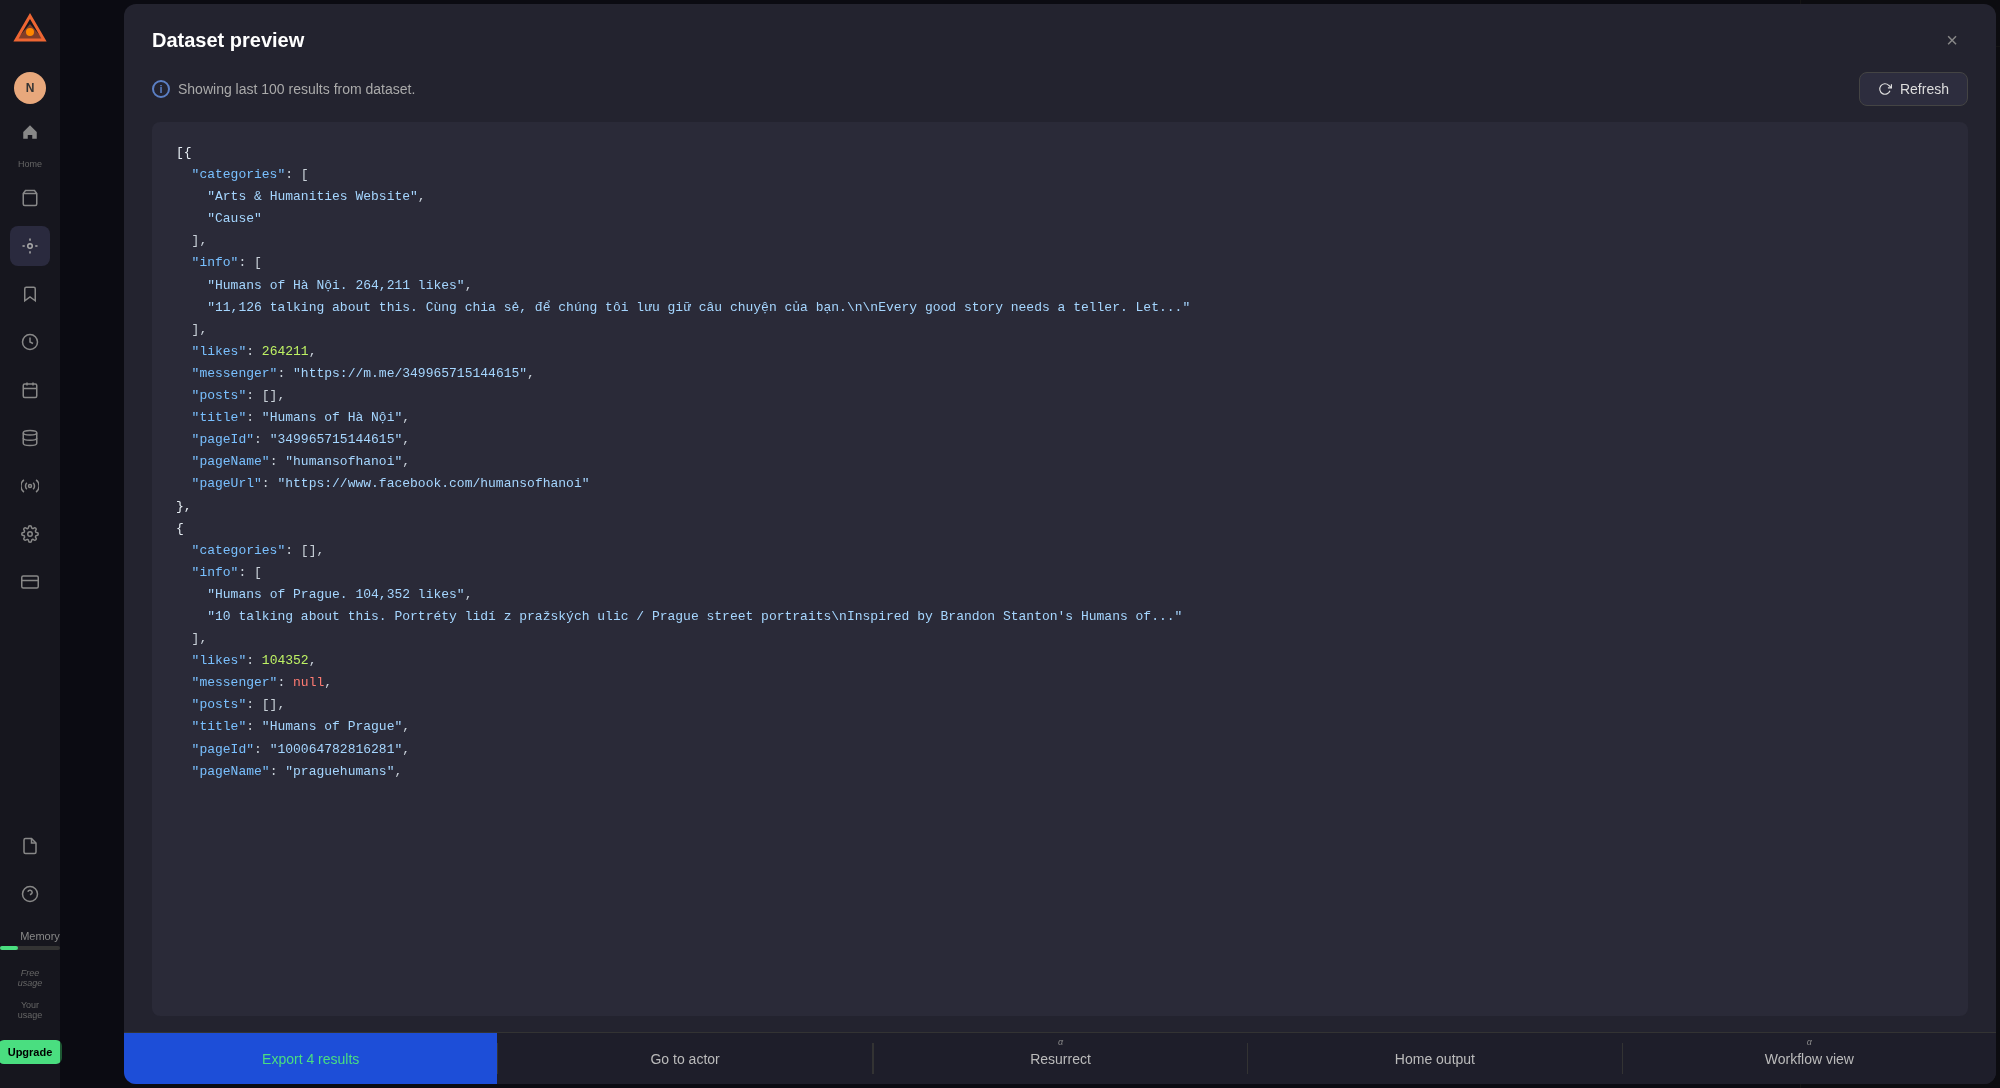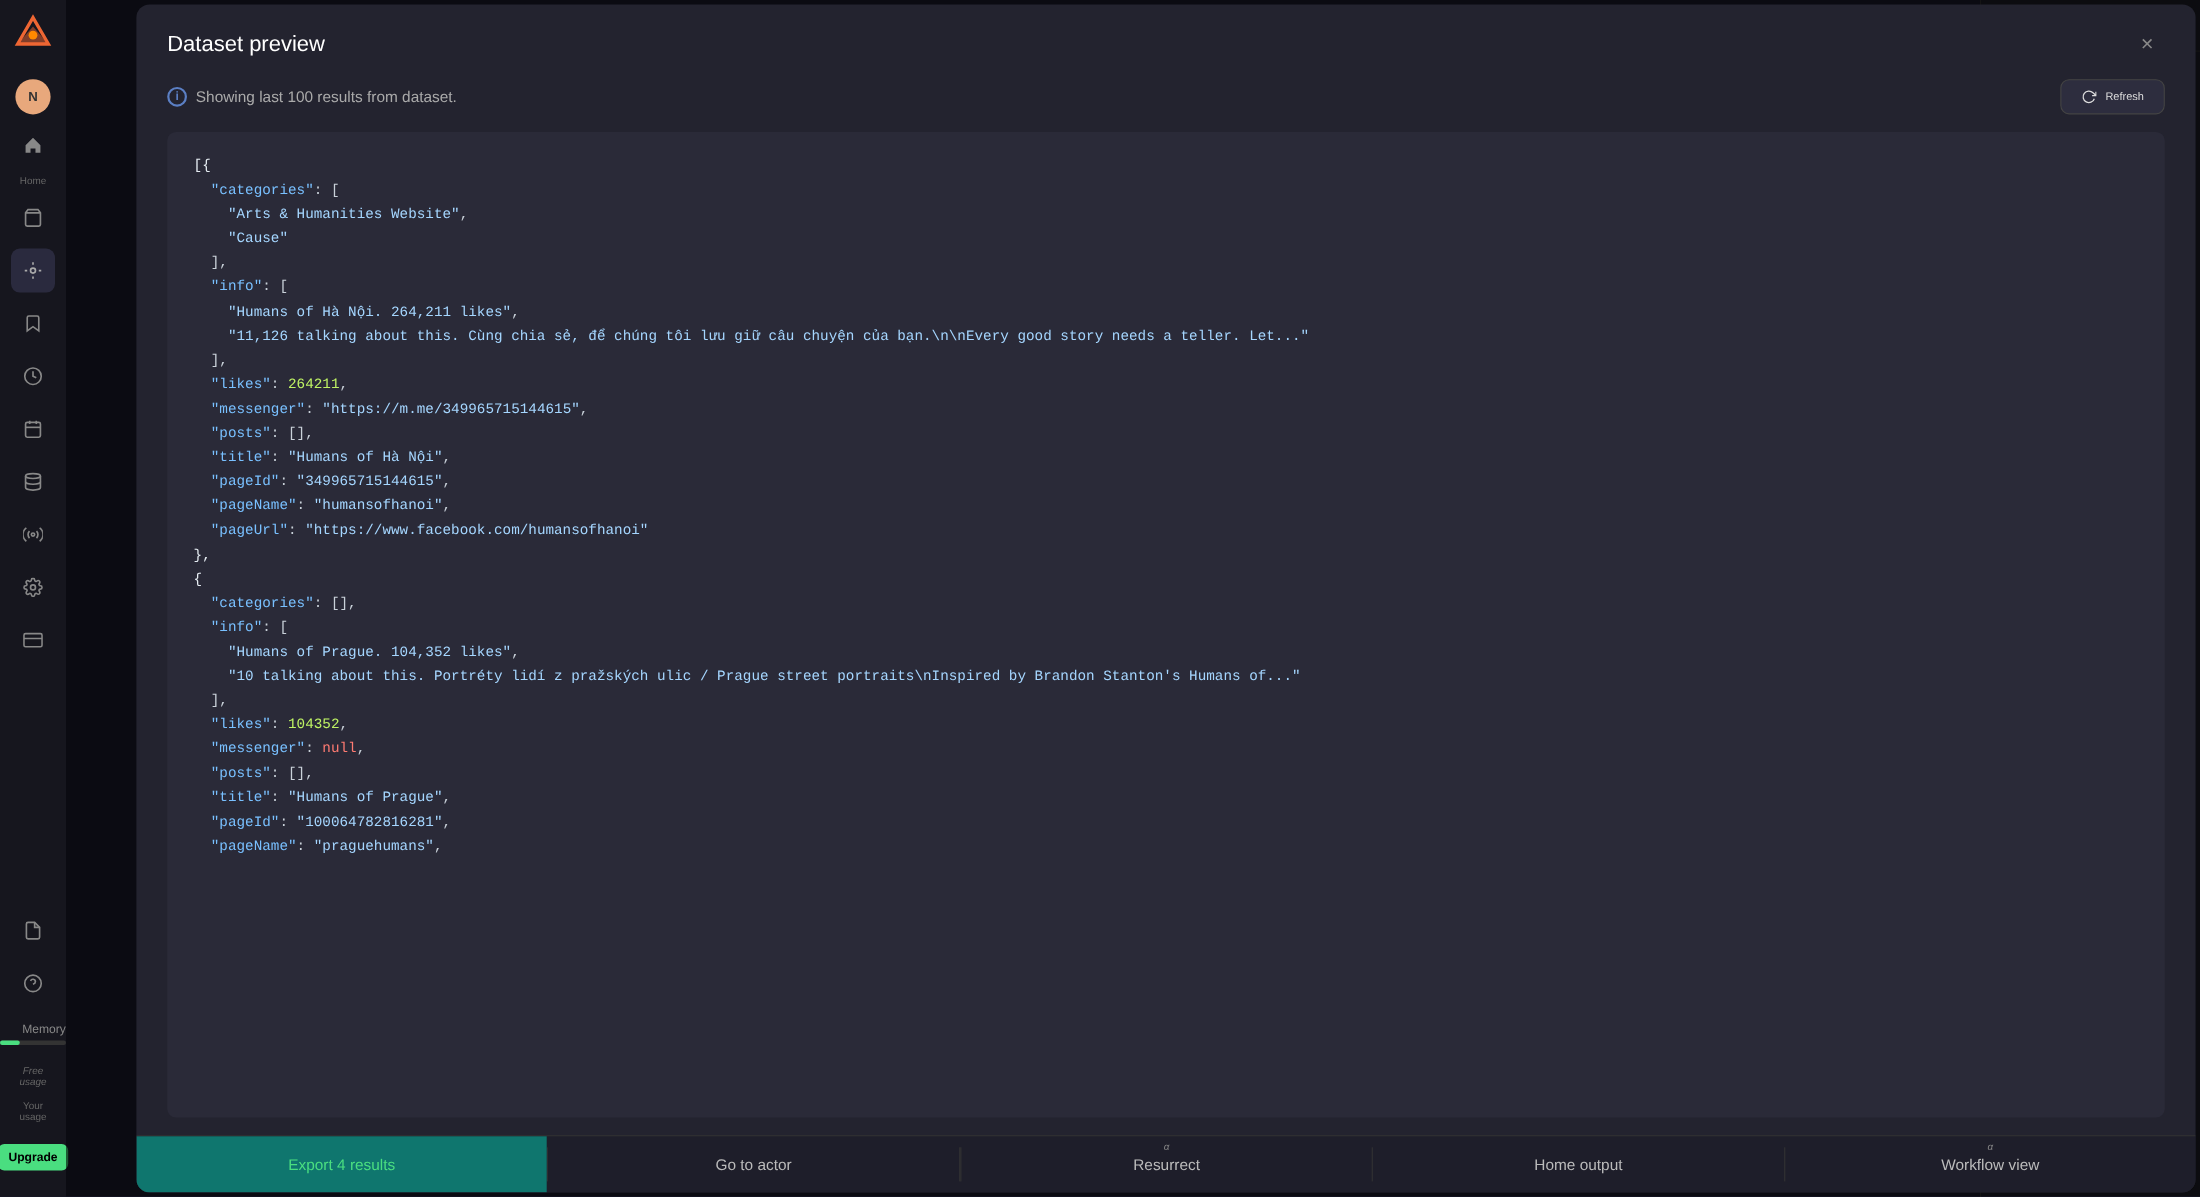--- a/index.html
+++ b/index.html
@@ -88,21 +88,21 @@
       display: flex;
       align-items: center;
       justify-content: space-between;
       padding: 20px 28px 16px 28px;
       flex-shrink: 0;
     }
 
     .modal-title {
       color: #ffffff;
       font-size: 20px;
-      font-weight: 400;
+      font-weight: 700;
     }
 
     .modal-close {
       width: 32px;
       height: 32px;
       border-radius: 6px;
       background: transparent;
       border: none;
       color: #888;
       font-size: 20px;
@@ -145,21 +145,21 @@
     .refresh-btn {
       display: flex;
       align-items: center;
       gap: 8px;
       background: #2d2d3e;
       border: 1px solid #444;
       color: #ddd;
       padding: 8px 18px;
       border-radius: 8px;
       cursor: pointer;
-      font-size: 10px;
+      font-size: 14px;
       justify-content: flex-end;
     }
 
     
     .json-container {
       flex: 1;
       margin: 0 28px 16px 28px;
       background: #2a2a38;
       border-radius: 8px;
       overflow: auto;
@@ -202,21 +202,21 @@
       color: #bbb;
       font-size: 14px;
       cursor: pointer;
       border: none;
       background: transparent;
       position: relative;
       gap: 6px;
     }
 
     .toolbar-btn.active {
-      background: #0f766e;
+      background: #1d4ed8;
       color: #4ade80;
     }
 
     .toolbar-divider {
       width: 1px;
       height: 60%;
       background: #333;
     }
 
     

